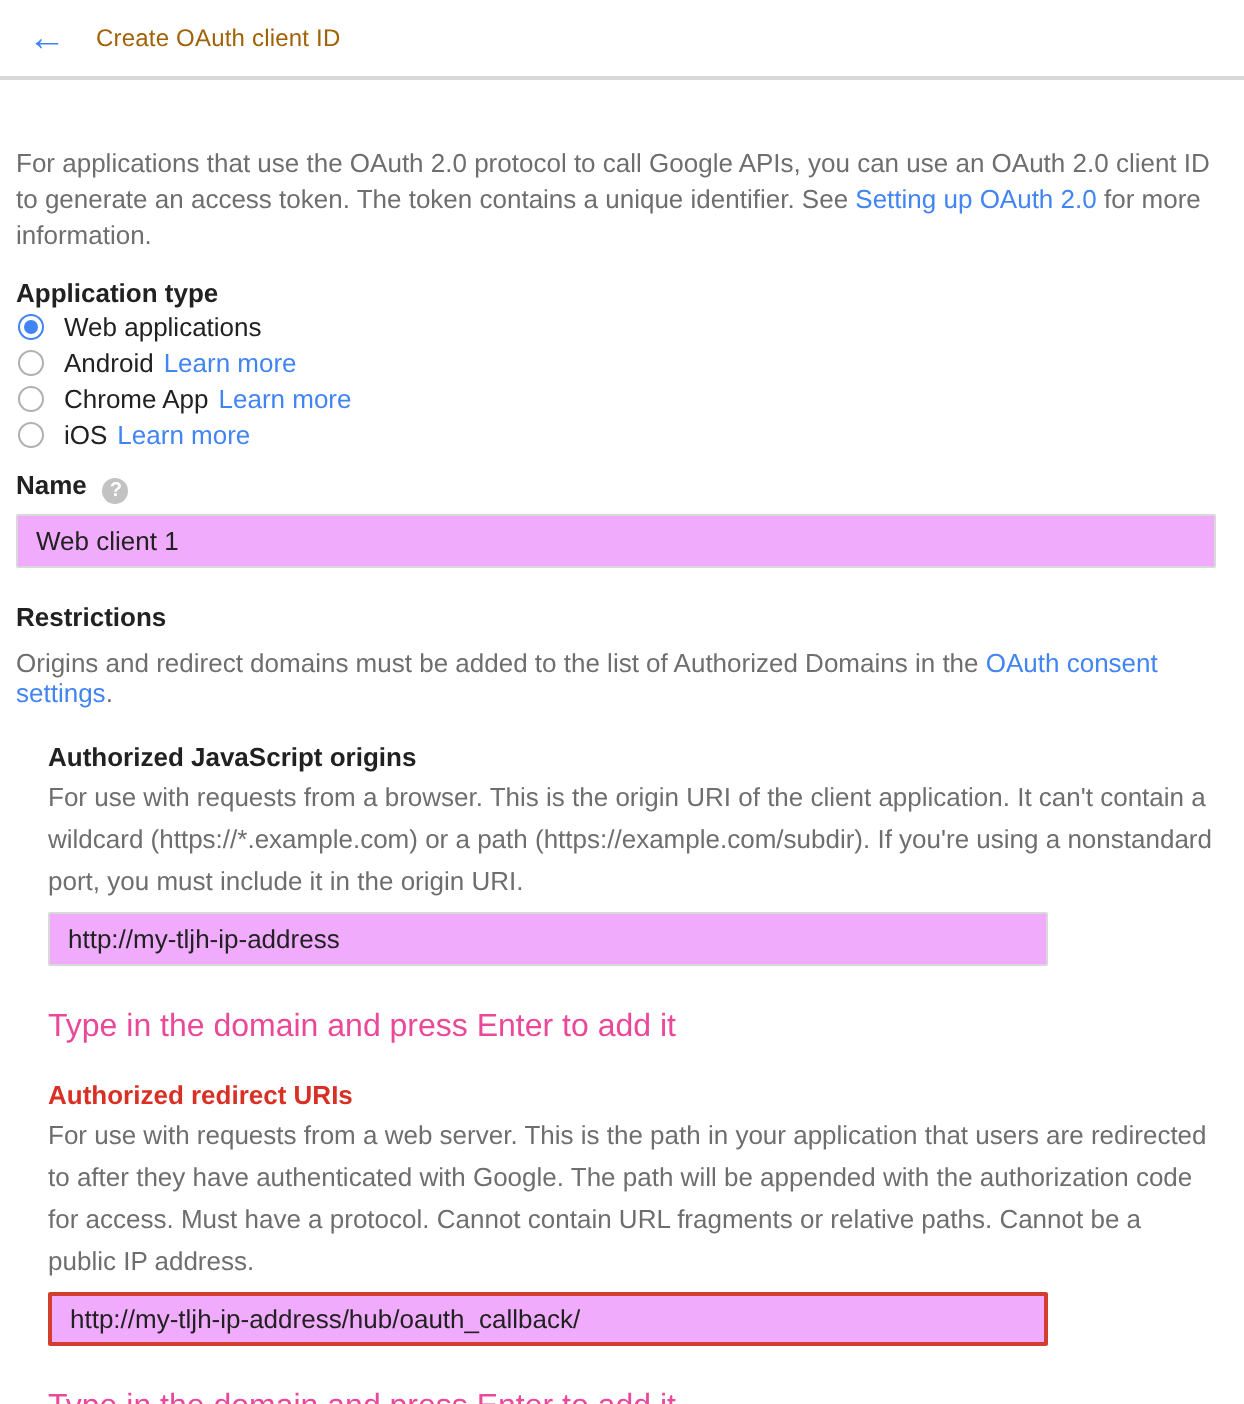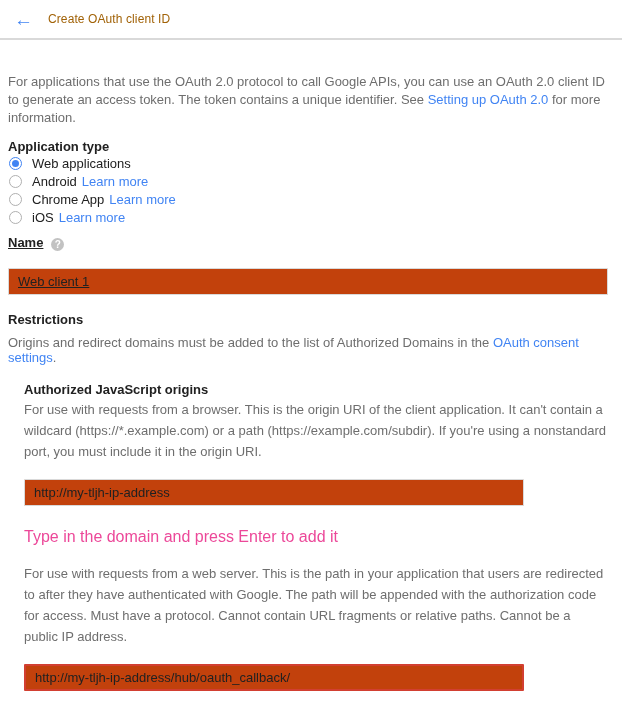--- a/index.html
+++ b/index.html
@@ -28,31 +28,31 @@
     box-sizing:border-box;margin:0 10px 0 1px;background:#fff;position:relative;
     flex:0 0 13px;cursor:pointer;
   }
   .radio.selected{border:1px solid #4184f3;}
   .radio.selected::after{
     content:"";position:absolute;left:2px;top:2px;width:7px;height:7px;
     border-radius:50%;background:#4184f3;
   }
   .radio-label{color:#212121;}
   .radio-link{color:#4184f3;margin-left:5px;cursor:pointer;}
-  .name-block{margin-top:9px;text-decoration:underline;}
+  .name-block{margin-top:9px;}
   .help-icon{
     display:inline-block;width:13px;height:13px;border-radius:50%;
     background:#c2c2c2;color:#fff;font-size:10px;font-weight:bold;
     text-align:center;line-height:13px;margin-left:8px;vertical-align:-1px;cursor:pointer;
   }
   .text-input{
     display:block;width:600px;height:27px;box-sizing:border-box;
-    border:1px solid #d9d9d9;border-radius:1px;background:#c2410c;
+    border:1px solid #d9d9d9;border-radius:1px;background:#f0abfc;
     font-family:"Liberation Sans",sans-serif;font-size:13px;color:#212121;
-    padding:0 9px;margin-top:17px;outline:none;
+    padding:0 9px;margin-top:5px;outline:none;
   }
   .restrictions{margin-top:17px;}
   .restr-line{margin-top:6px;color:#6e6e6e;}
   .restr-line2{margin-top:8px;color:#6e6e6e;}
   .subsection{margin-left:16px;margin-top:17px;}
   .sub-desc{color:#6e6e6e;line-height:21px;max-width:584px;margin-top:2px;}
   .sub-input{width:500px;}
   .helper{font-size:16px;color:#ec4899;margin-top:22px;}
   .red-heading{font-weight:bold;color:#d93025;}
   .error-input{border:2px solid #d23f31;}
@@ -108,18 +108,19 @@
   </div>
 
   <div class="subsection">
     <div class="section-label">Authorized JavaScript origins</div>
     <div class="sub-desc">For use with requests from a browser. This is the origin URI of the client application. It can't contain a wildcard (https://*.example.com) or a path (https://example.com/subdir). If you're using a nonstandard port, you must include it in the origin URI.</div>
     <input class="text-input sub-input" type="text" value="http://my-tljh-ip-address" style="">
     <div class="helper">Type in the domain and press Enter to add it</div>
   </div>
 
   <div class="subsection">
+    <div class="red-heading">Authorized redirect URIs</div>
     <div class="sub-desc">For use with requests from a web server. This is the path in your application that users are redirected to after they have authenticated with Google. The path will be appended with the authorization code for access. Must have a protocol. Cannot contain URL fragments or relative paths. Cannot be a public IP address.</div>
     <input class="text-input sub-input error-input" type="text" value="http://my-tljh-ip-address/hub/oauth_callback/" style="">
     <div class="helper">Type in the domain and press Enter to add it</div>
   </div>
 
 </div>
 
 </body></html>

